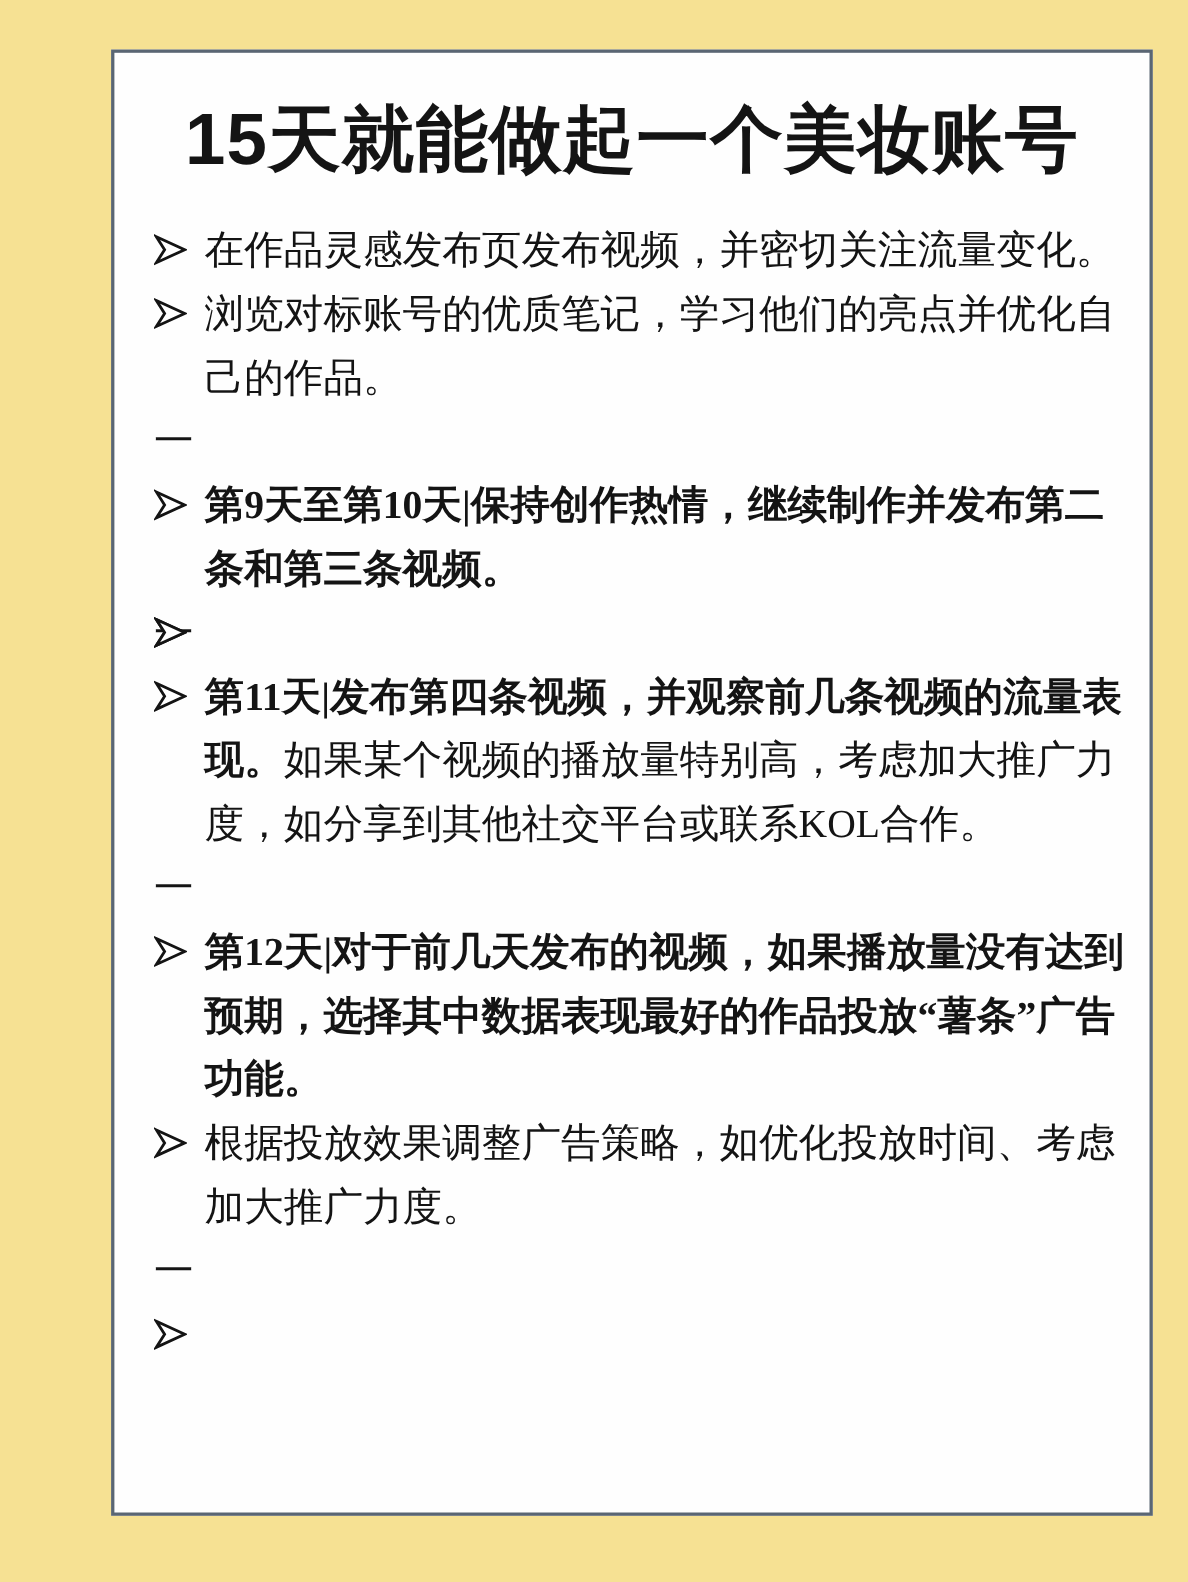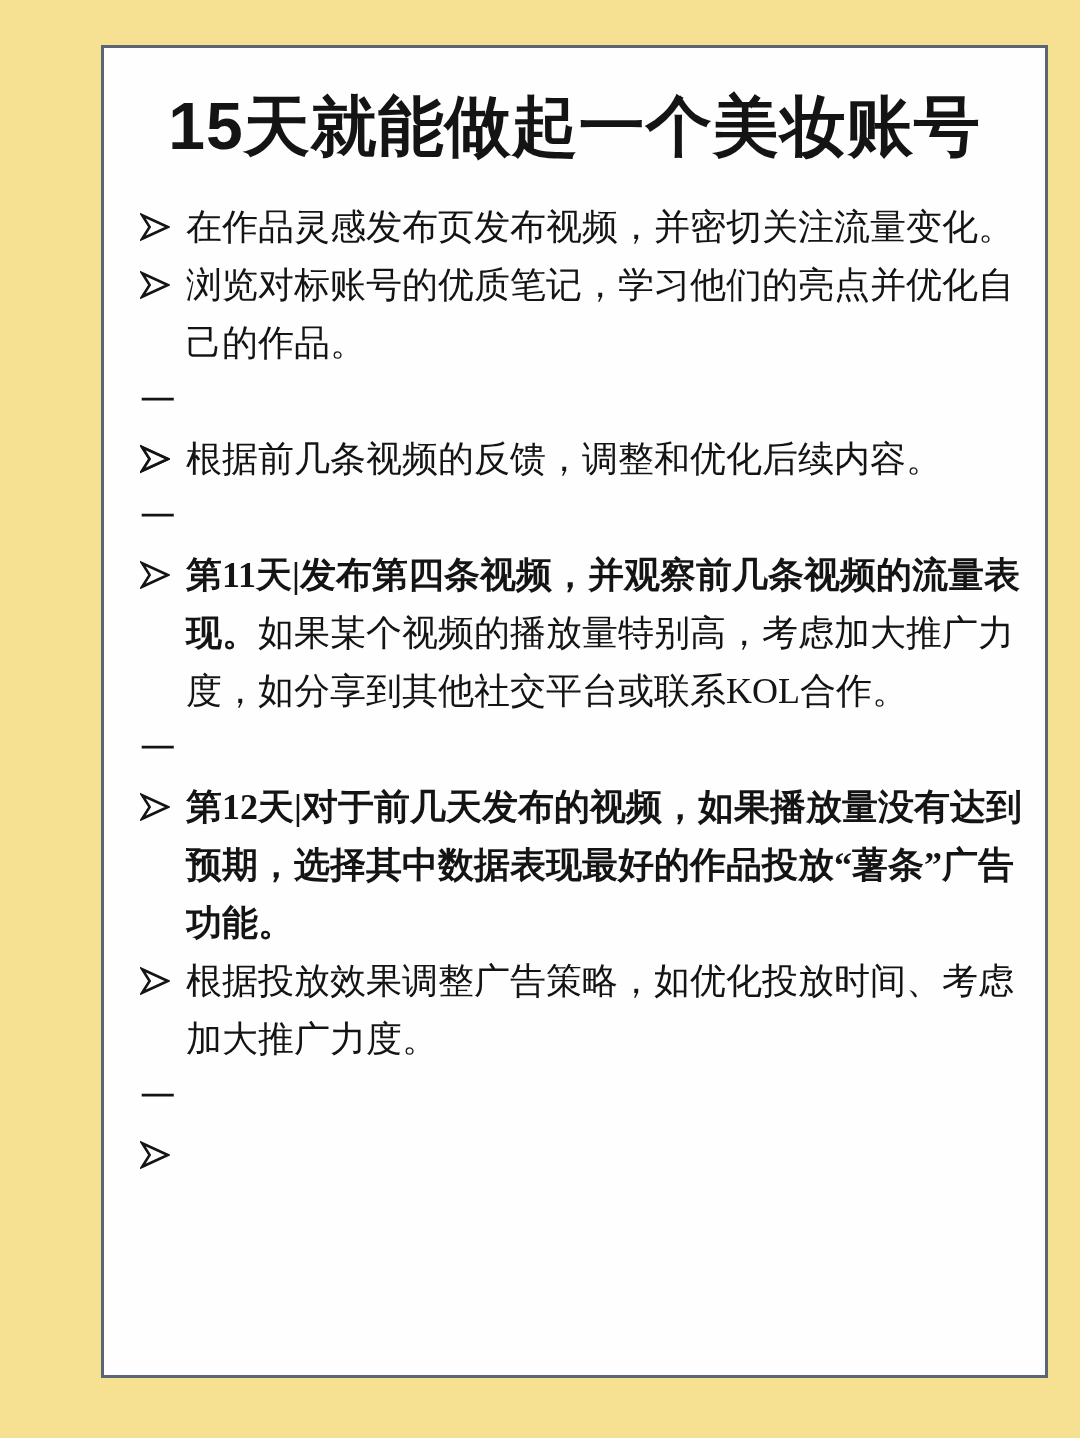--- a/index.html
+++ b/index.html
@@ -81,24 +81,27 @@
     <ul class="content-list">
         <li class="bullet-item"><svg class="bullet-icon" viewBox="0 0 28 28">
             <polygon points="2,3 26,14 2,25 9,14" fill="#ffffff" stroke="#141414" stroke-width="2.4" stroke-linejoin="miter"></polygon>
           </svg><span class="seg-normal">在作品灵感发布页发布视频，并密切关注流量变化。</span></li>
         <li class="bullet-item"><svg class="bullet-icon" viewBox="0 0 28 28">
             <polygon points="2,3 26,14 2,25 9,14" fill="#ffffff" stroke="#141414" stroke-width="2.4" stroke-linejoin="miter"></polygon>
           </svg><span class="seg-normal">浏览对标账号的优质笔记，学习他们的亮点并优化自己的作品。</span></li>
         <li class="divider-item"><span>一</span></li>
         <li class="bullet-item"><svg class="bullet-icon" viewBox="0 0 28 28">
             <polygon points="2,3 26,14 2,25 9,14" fill="#ffffff" stroke="#141414" stroke-width="2.4" stroke-linejoin="miter"></polygon>
+          </svg><span class="seg-bold">第9天至第10天|保持创作热情，继续制作并发布第二条和第三条视频。</span></li>
+        <li class="bullet-item"><svg class="bullet-icon" viewBox="0 0 28 28">
+            <polygon points="2,3 26,14 2,25 9,14" fill="#ffffff" stroke="#141414" stroke-width="2.4" stroke-linejoin="miter"></polygon>
           </svg></li>
         <li class="bullet-item"><svg class="bullet-icon" viewBox="0 0 28 28">
             <polygon points="2,3 26,14 2,25 9,14" fill="#ffffff" stroke="#141414" stroke-width="2.4" stroke-linejoin="miter"></polygon>
-          </svg><span class="seg-normal">根据前几条视频的反馈，调整和优化后续内容。</span></li>
+          </svg></li>
         <li class="divider-item"><span>一</span></li>
         <li class="bullet-item"><svg class="bullet-icon" viewBox="0 0 28 28">
             <polygon points="2,3 26,14 2,25 9,14" fill="#ffffff" stroke="#141414" stroke-width="2.4" stroke-linejoin="miter"></polygon>
           </svg><span class="seg-bold">第11天|发布第四条视频，并观察前几条视频的流量表现。</span><span class="seg-normal">如果某个视频的播放量特别高，考虑加大推广力度，如分享到其他社交平台或联系KOL合作。</span></li>
         <li class="divider-item"><span>一</span></li>
         <li class="bullet-item"><svg class="bullet-icon" viewBox="0 0 28 28">
             <polygon points="2,3 26,14 2,25 9,14" fill="#ffffff" stroke="#141414" stroke-width="2.4" stroke-linejoin="miter"></polygon>
           </svg><span class="seg-bold">第12天|对于前几天发布的视频，如果播放量没有达到预期，选择其中数据表现最好的作品投放“薯条”广告功能。</span></li>
         <li class="bullet-item"><svg class="bullet-icon" viewBox="0 0 28 28">
             <polygon points="2,3 26,14 2,25 9,14" fill="#ffffff" stroke="#141414" stroke-width="2.4" stroke-linejoin="miter"></polygon>

